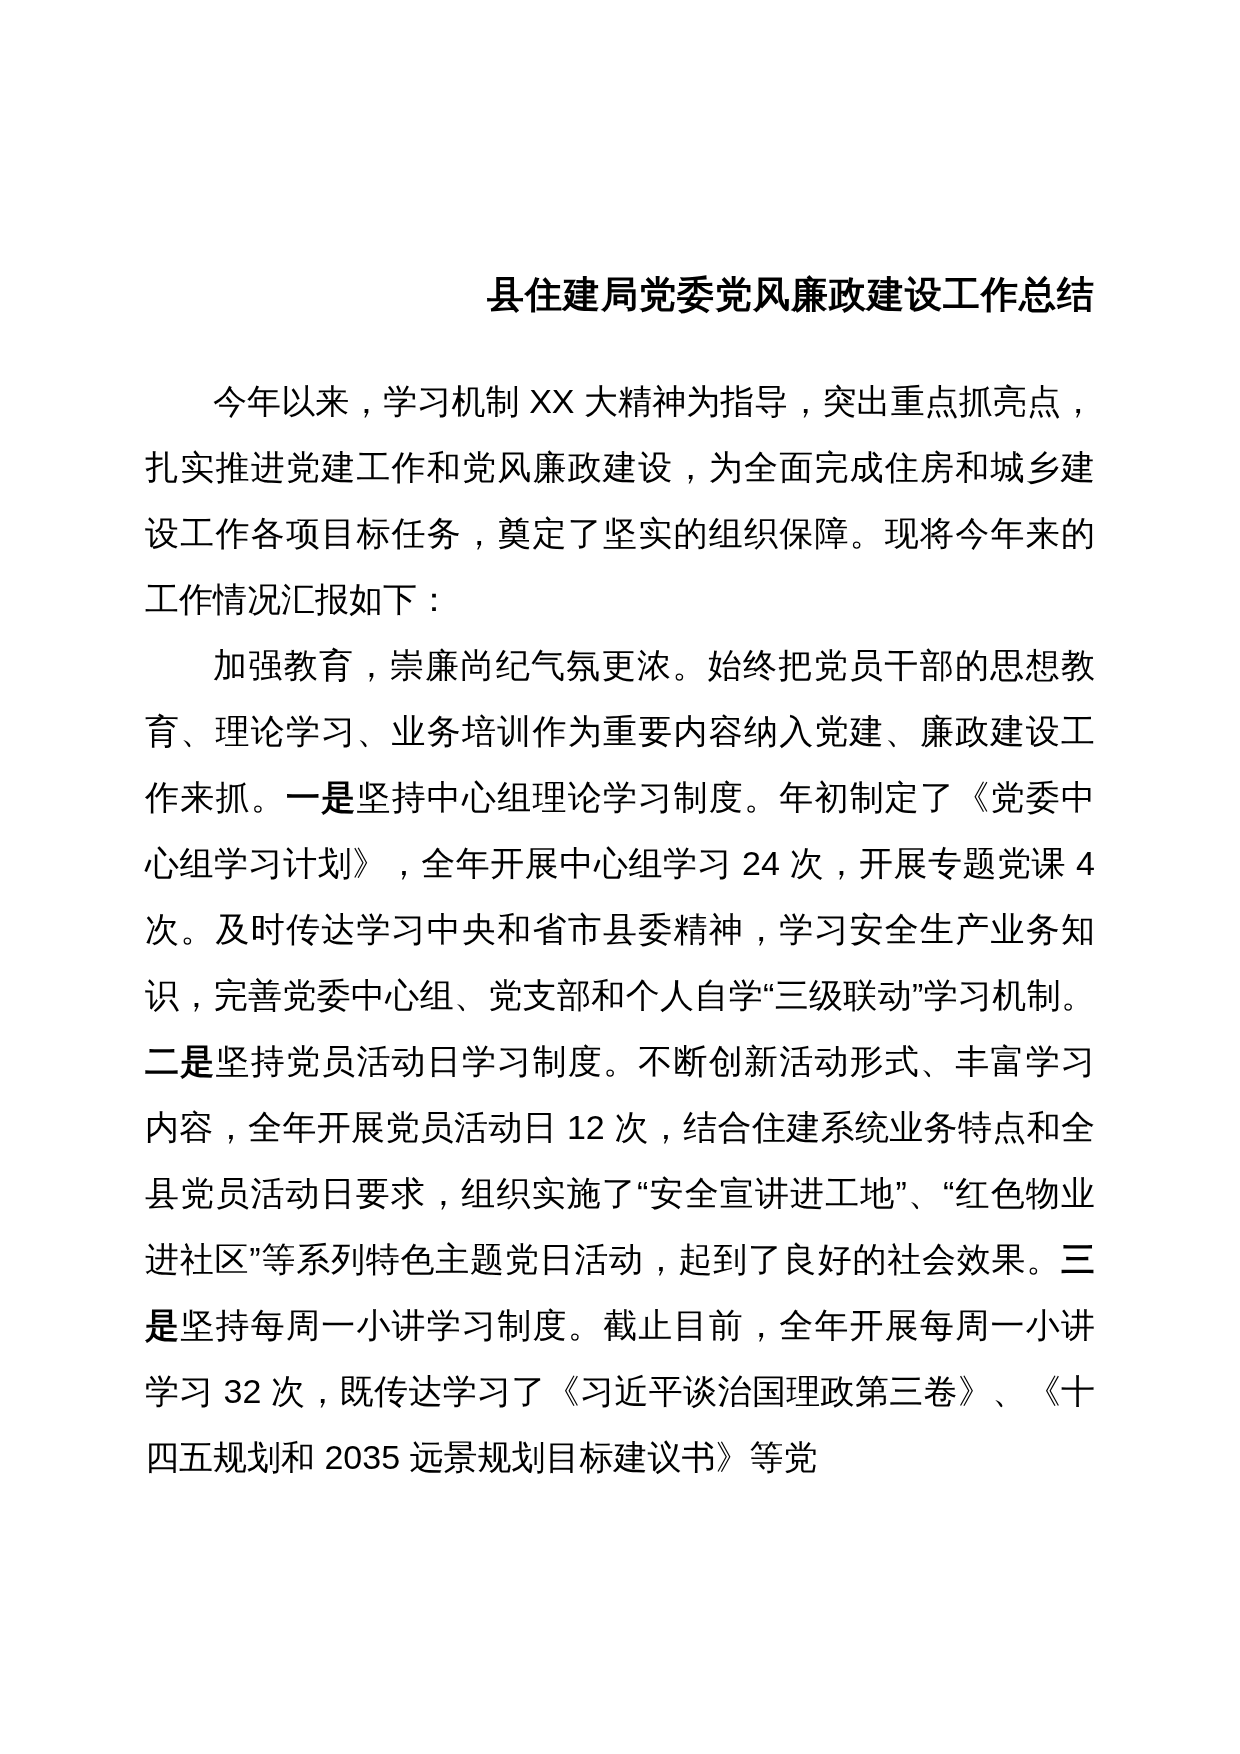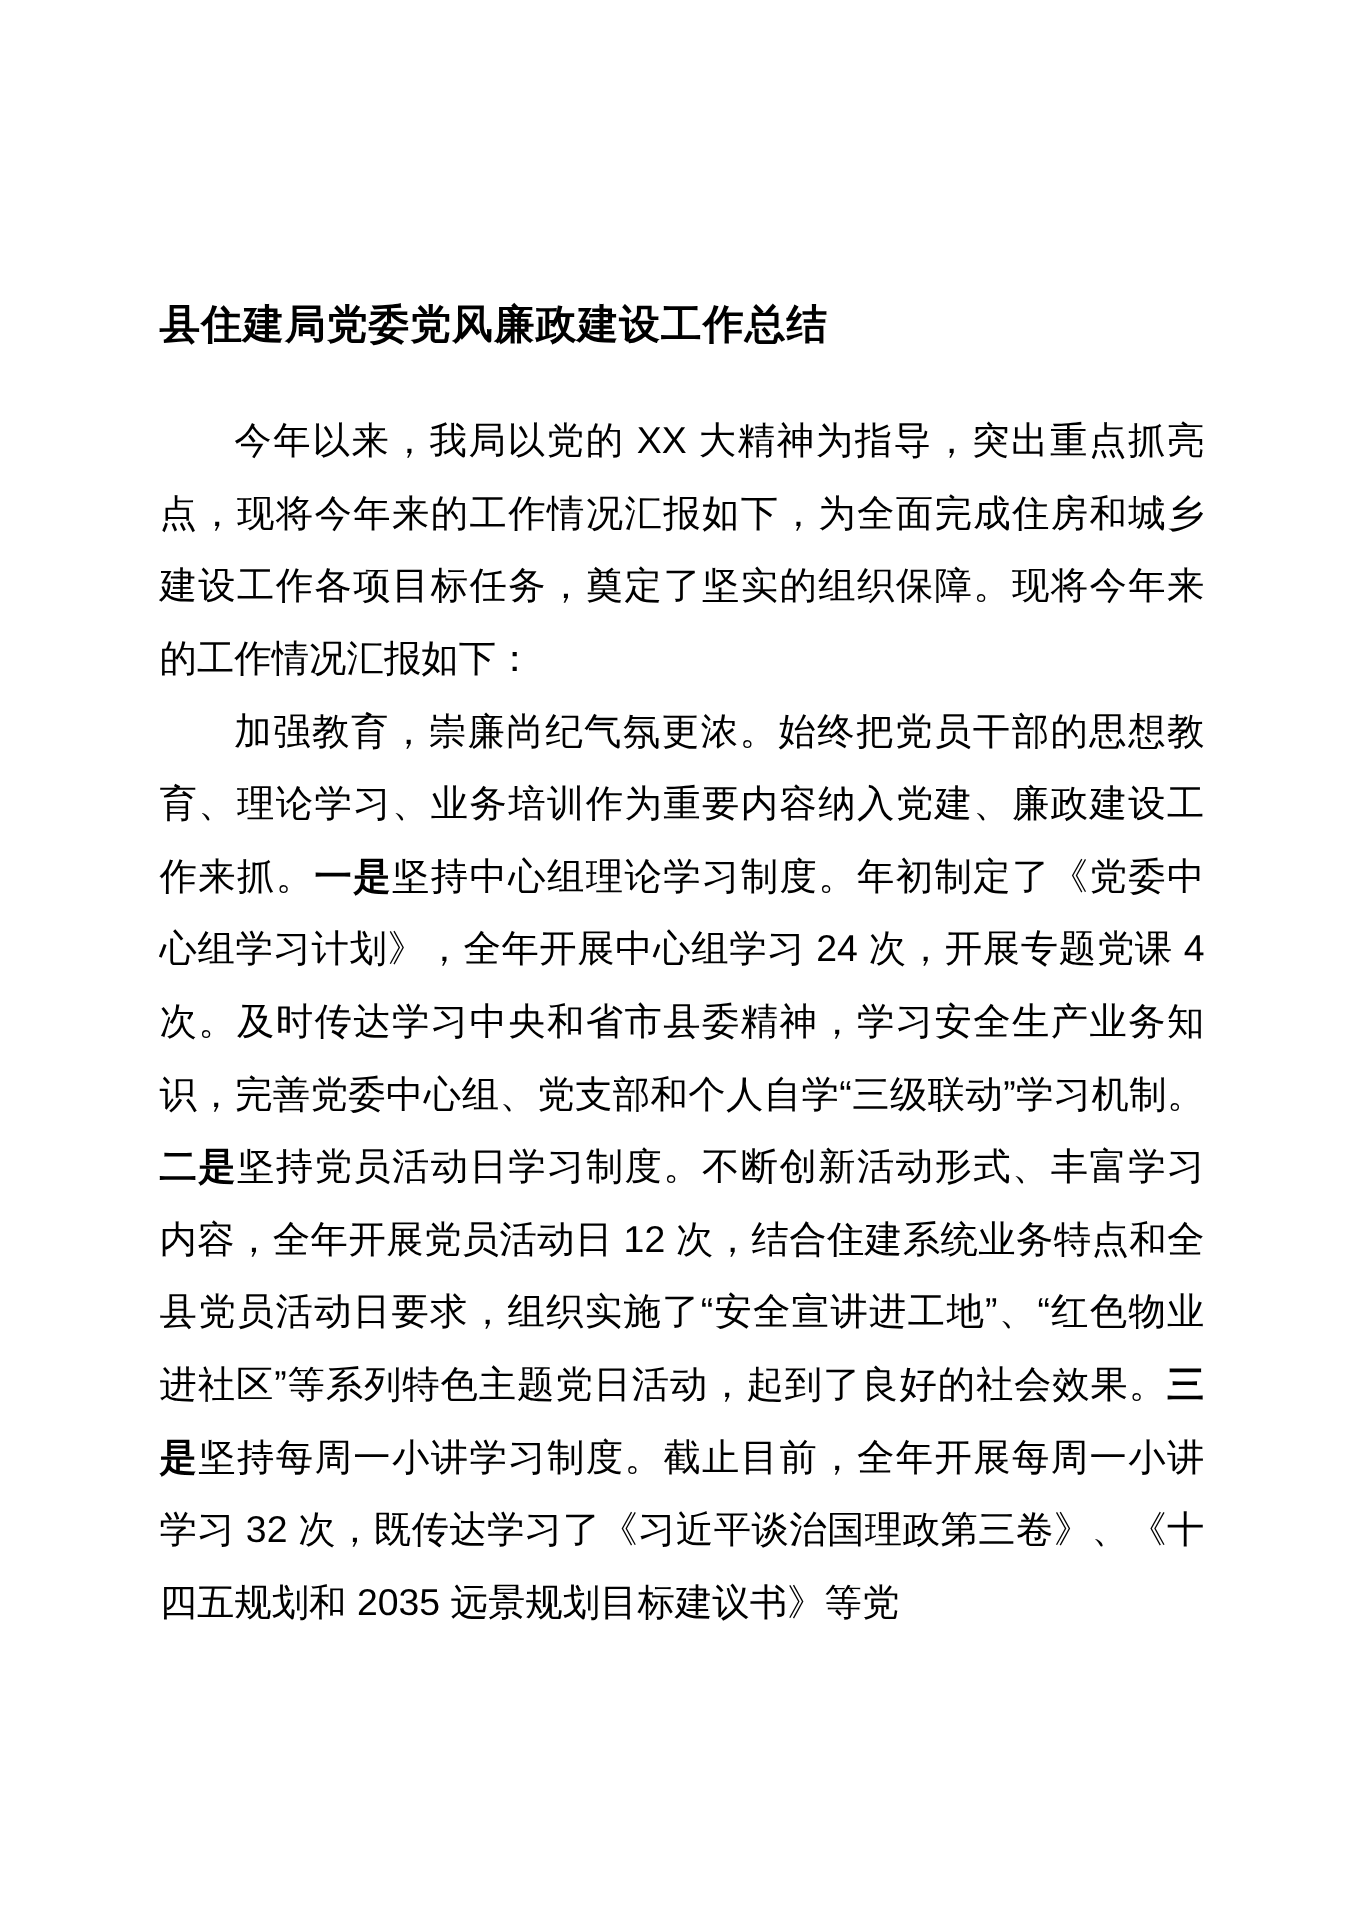--- a/index.html
+++ b/index.html
@@ -16,21 +16,21 @@
     padding: 272px 145px 0 145px;
     background: #ffffff;
     color: #000000;
     font-family: "Liberation Sans", "DejaVu Sans", sans-serif;
     overflow: hidden;
   }
   .doc-title {
     font-size: 37px;
     line-height: 46px;
     font-weight: bold;
-    text-align: left;
+    text-align: right;
     margin: 0 0 50px 0;
     letter-spacing: 1px;
   }
   .doc-body p,
   .doc-body h2 {
     font-size: 34px;
     line-height: 66px;
     margin: 0;
     padding: 0;
     text-align: justify;
@@ -45,16 +45,16 @@
   .bold-run {
     font-weight: bold;
   }
 </style>
 </head>
 <body>
 
 <div class="page">
   <h1 class="doc-title">县住建局党委党风廉政建设工作总结</h1>
   <div class="doc-body" id="doc-body">
-      <p class="doc-paragraph"><span>今年以来，我局以党的 XX 大精神为指导，突出重点抓亮点，现将今年来的工作情况汇报如下，为全面完成住房和城乡建设工作各项目标任务，奠定了坚实的组织保障。现将今年来的工作情况汇报如下：</span></p>
+      <p class="doc-paragraph"><span>今年以来，学习机制 XX 大精神为指导，突出重点抓亮点，扎实推进党建工作和党风廉政建设，为全面完成住房和城乡建设工作各项目标任务，奠定了坚实的组织保障。现将今年来的工作情况汇报如下：</span></p>
       <p class="doc-paragraph"><span>加强教育，崇廉尚纪气氛更浓。始终把党员干部的思想教育、理论学习、业务培训作为重要内容纳入党建、廉政建设工作来抓。</span><span class="bold-run">一是</span><span>坚持中心组理论学习制度。年初制定了《党委中心组学习计划》，全年开展中心组学习 24 次，开展专题党课 4 次。及时传达学习中央和省市县委精神，学习安全生产业务知识，完善党委中心组、党支部和个人自学“三级联动”学习机制。</span><span class="bold-run">二是</span><span>坚持党员活动日学习制度。不断创新活动形式、丰富学习内容，全年开展党员活动日 12 次，结合住建系统业务特点和全县党员活动日要求，组织实施了“安全宣讲进工地”、“红色物业进社区”等系列特色主题党日活动，起到了良好的社会效果。</span><span class="bold-run">三是</span><span>坚持每周一小讲学习制度。截止目前，全年开展每周一小讲学习 32 次，既传达学习了《习近平谈治国理政第三卷》、《十四五规划和 2035 远景规划目标建议书》等党</span></p>
     </div>
 </div>
 
 </body></html>

